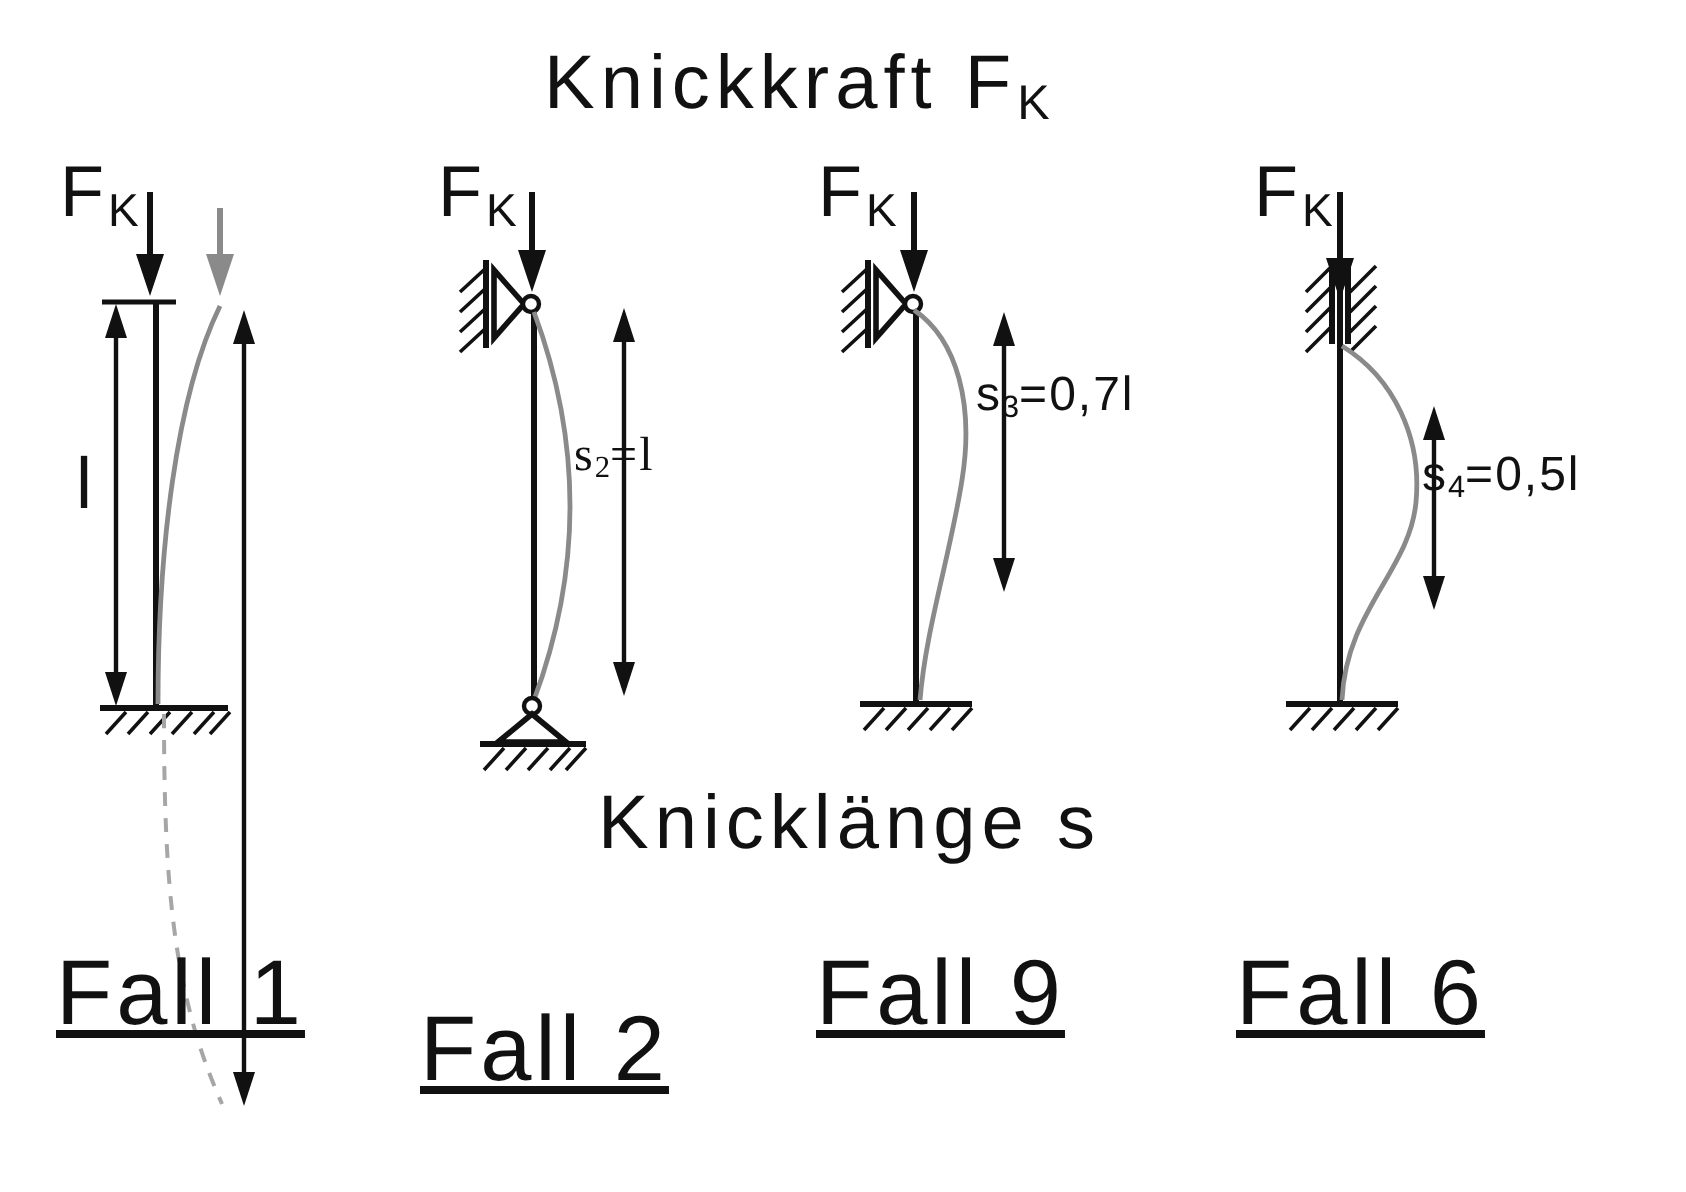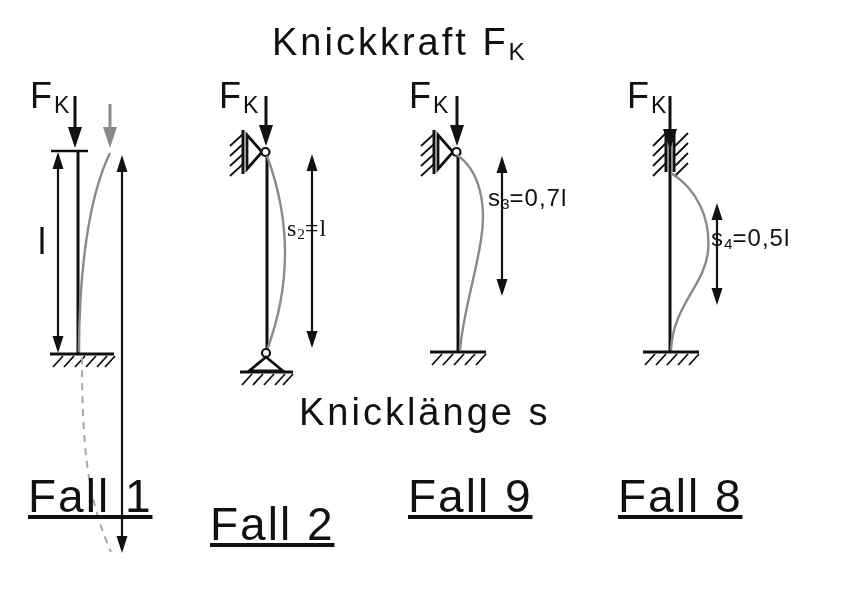--- a/index.html
+++ b/index.html
@@ -146,15 +146,15 @@
 
   <div class="lbl slabel" style="left:287px;top:216px;font-family:Liberation Serif, serif;"><span>s</span><span class="sub">2</span><span>=l</span></div>
   <div class="lbl slabel" style="left:488px;top:186px;"><span>s</span><span class="sub">3</span><span>=0,7l</span></div>
   <div class="lbl slabel" style="left:711px;top:226px;"><span>s</span><span class="sub">4</span><span>=0,5l</span></div>
 
   <div class="lbl subtitle" style="left:263px;top:393px;">Knicklänge s</div>
 
   <div class="lbl fall" style="left:28px;top:473px;">Fall 1</div>
   <div class="lbl fall" style="left:210px;top:473px;margin-top:28px;">Fall 2</div>
   <div class="lbl fall" style="left:408px;top:473px;">Fall 9</div>
-  <div class="lbl fall" style="left:618px;top:473px;">Fall 8</div>
+  <div class="lbl fall" style="left:618px;top:473px;">Fall 6</div>
 
 </div>
 
 </body></html>

